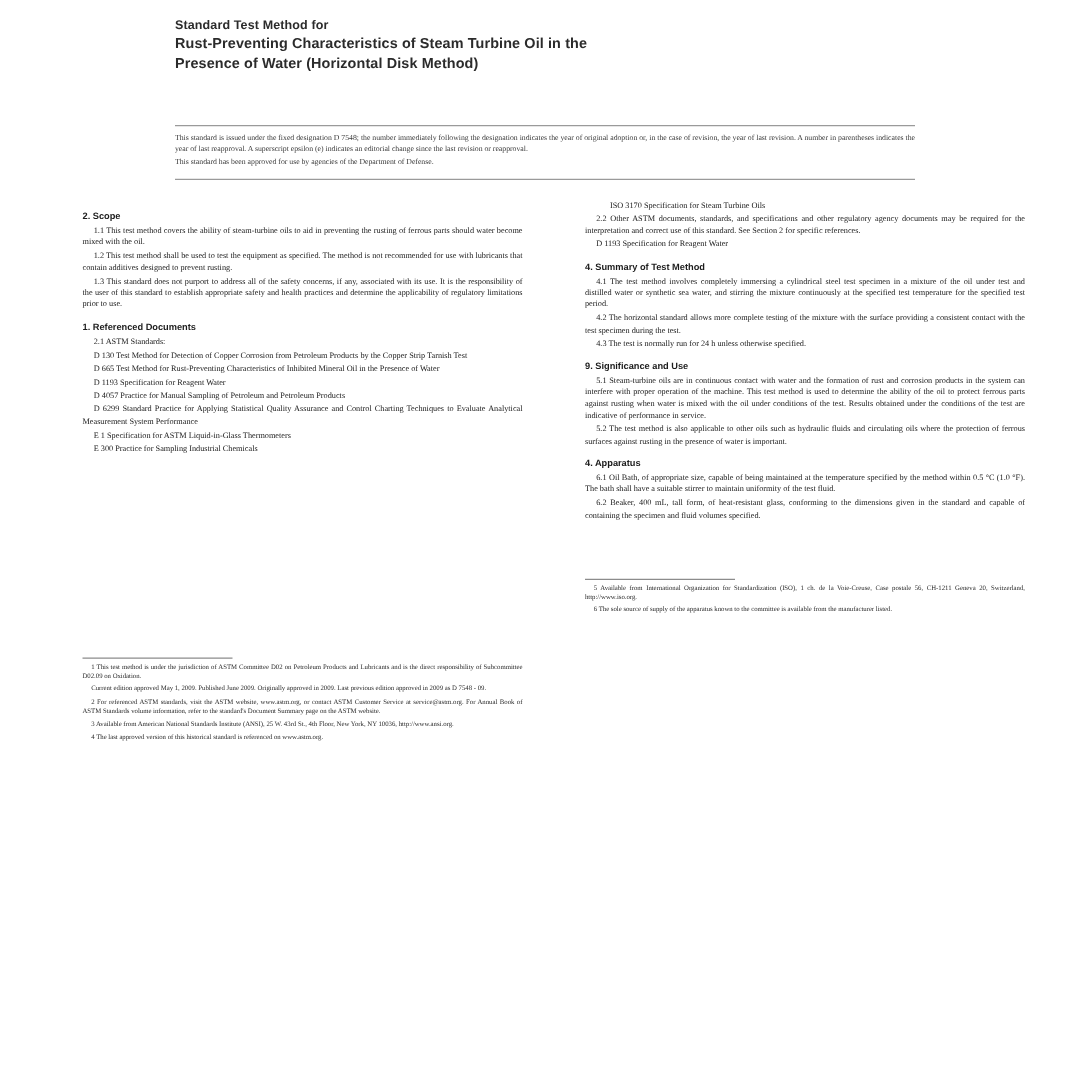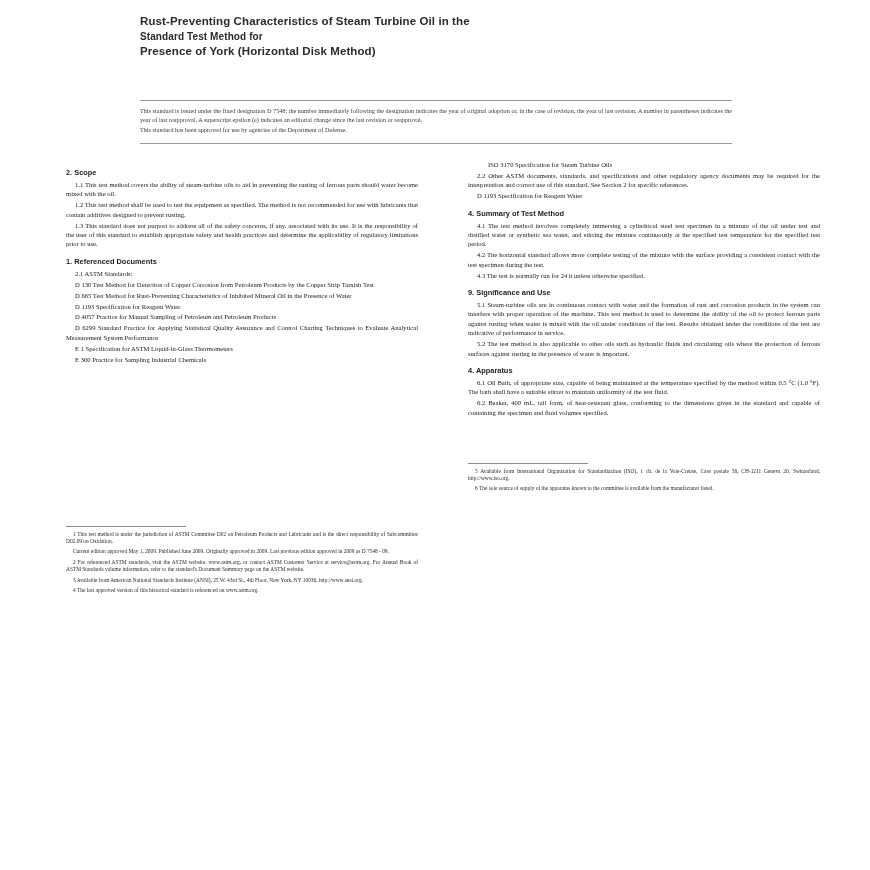--- a/index.html
+++ b/index.html
@@ -121,23 +121,23 @@
 
   .spacer-lg { height: 150px; }
   .spacer-md { height: 34px; }
 </style>
 </head>
 <body>
 
 <div class="page">
 
   <div class="title-block">
+    <div class="title-line small">Standard Test Method for</div>
     <div class="title-line">Rust-Preventing Characteristics of Steam Turbine Oil in the</div>
-    <div class="title-line small">Standard Test Method for</div>
-    <div class="title-line">Presence of York (Horizontal Disk Method)</div>
+    <div class="title-line">Presence of Water (Horizontal Disk Method)</div>
   </div>
 
   <div class="abstract">
     <p>This standard is issued under the fixed designation D 7548; the number immediately following the designation indicates the year of original adoption or, in the case of revision, the year of last revision. A number in parentheses indicates the year of last reapproval. A superscript epsilon (e) indicates an editorial change since the last revision or reapproval.</p>
     <p>This standard has been approved for use by agencies of the Department of Defense.</p>
   </div>
 
   <div class="columns">
 
     <div class="col left">

